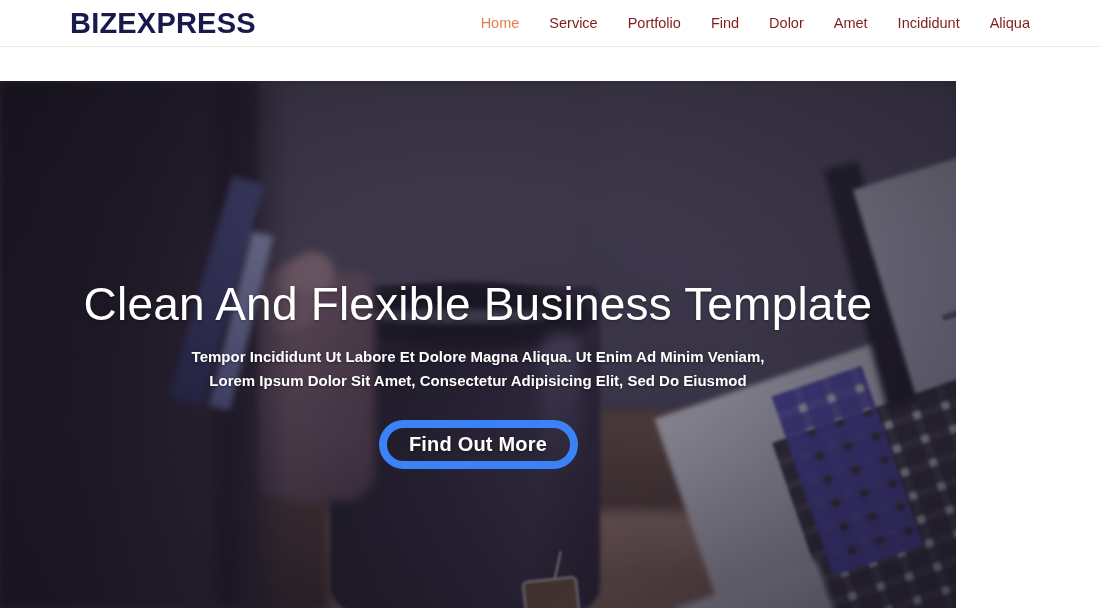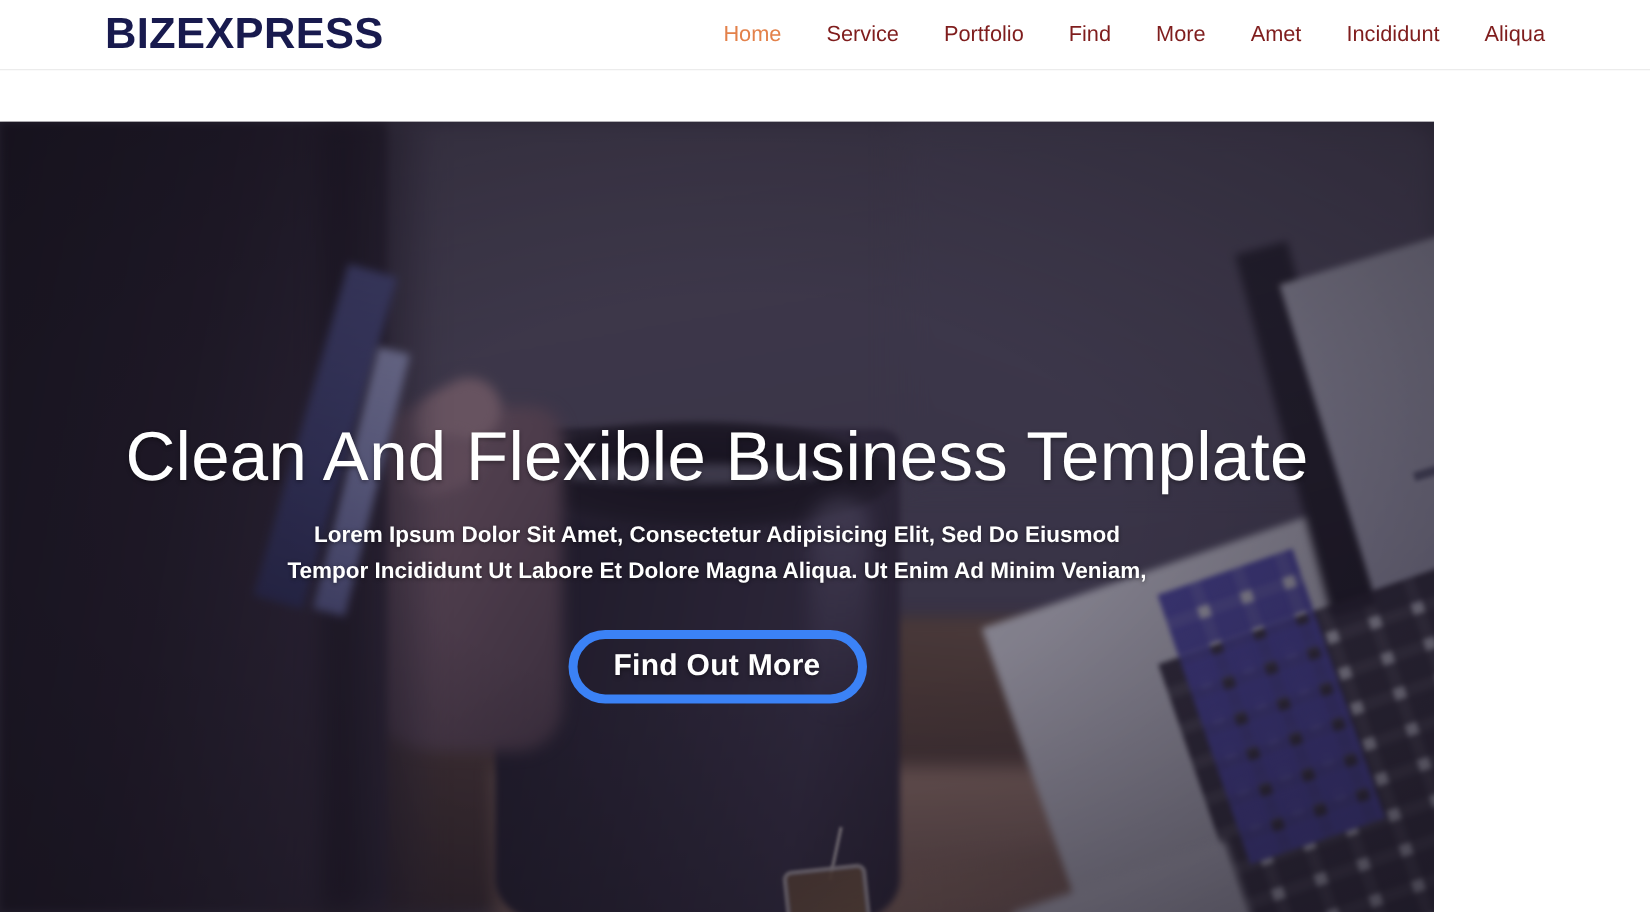--- a/index.html
+++ b/index.html
@@ -255,21 +255,21 @@
     color:#ffffff;
     line-height:1.62;
     text-shadow:0 1px 3px rgba(0,0,0,.45);
   }
   .hero-sub span{ display:block; }
   .hero-cta{
     margin-top:27px;
     display:inline-flex;
     align-items:center; justify-content:center;
     width:199px; height:49px;
-    border:6px solid #3b82f6;
+    border:8px solid #3b82f6;
     border-radius:30px;
     background:transparent;
     color:#ffffff;
     font-size:20px;
     font-weight:bold;
     letter-spacing:.2px;
     text-decoration:none;
     cursor:pointer;
     text-shadow:0 1px 3px rgba(0,0,0,.4);
   }
@@ -278,21 +278,21 @@
 <body>
 
 <header class="site-header">
   <div class="header-inner">
     <a class="brand" href="#">BIZEXPRESS</a>
     <nav class="main-nav">
       <a class="nav-link is-active" href="#">Home</a>
       <a class="nav-link" href="#">Service</a>
       <a class="nav-link" href="#">Portfolio</a>
       <a class="nav-link" href="#">Find</a>
-      <a class="nav-link" href="#">More</a>
+      <a class="nav-link" href="#">Dolor</a>
       <a class="nav-link" href="#">Amet</a>
       <a class="nav-link" href="#">Incididunt</a>
       <a class="nav-link" href="#">Aliqua</a>
     </nav>
   </div>
   <div class="header-spacer"></div>
 </header>
 
 <section class="hero">
 
@@ -333,19 +333,19 @@
     <div class="ph-tag"></div>
 
     <div class="ph-vignette"></div>
   </div>
 
   <div class="hero-overlay"></div>
 
   <div class="hero-content">
     <h1 class="hero-title">Clean And Flexible Business Template</h1>
     <p class="hero-sub">
+      <span>Tempor Incididunt Ut Labore Et Dolore Magna Aliqua. Ut Enim Ad Minim Veniam,</span>
       <span>Lorem Ipsum Dolor Sit Amet, Consectetur Adipisicing Elit, Sed Do Eiusmod</span>
-      <span>Tempor Incididunt Ut Labore Et Dolore Magna Aliqua. Ut Enim Ad Minim Veniam,</span>
     </p>
     <a class="hero-cta" href="#">Find Out More</a>
   </div>
 
 </section>
 
 </body></html>

